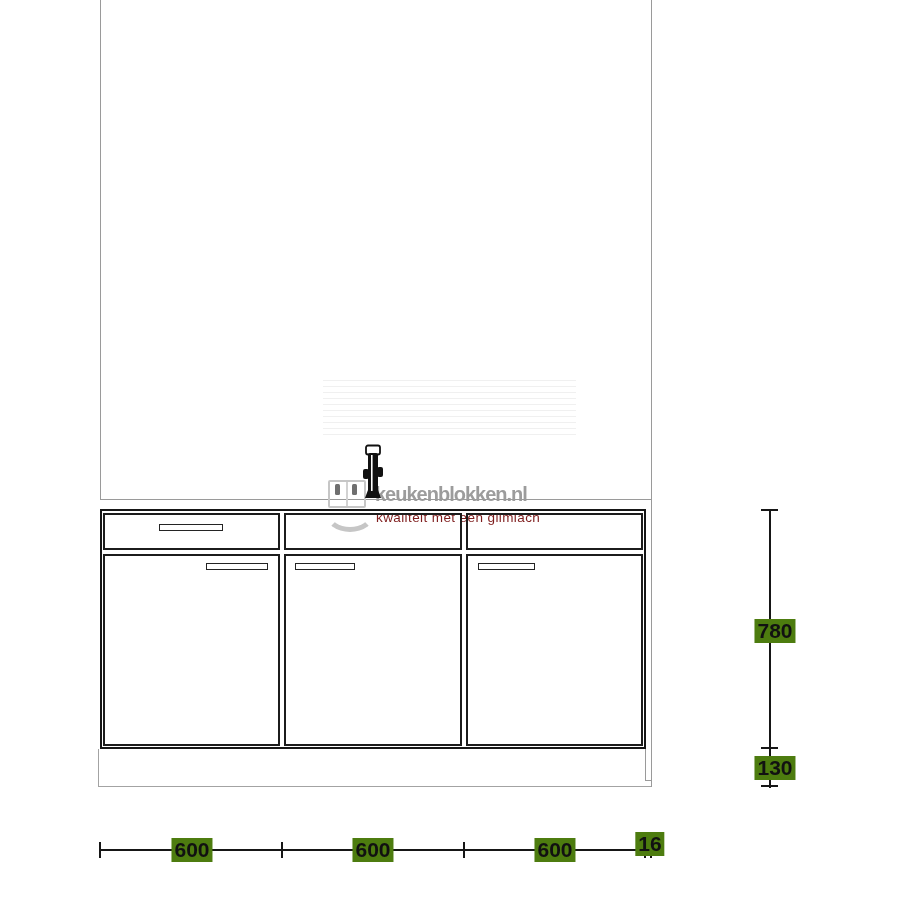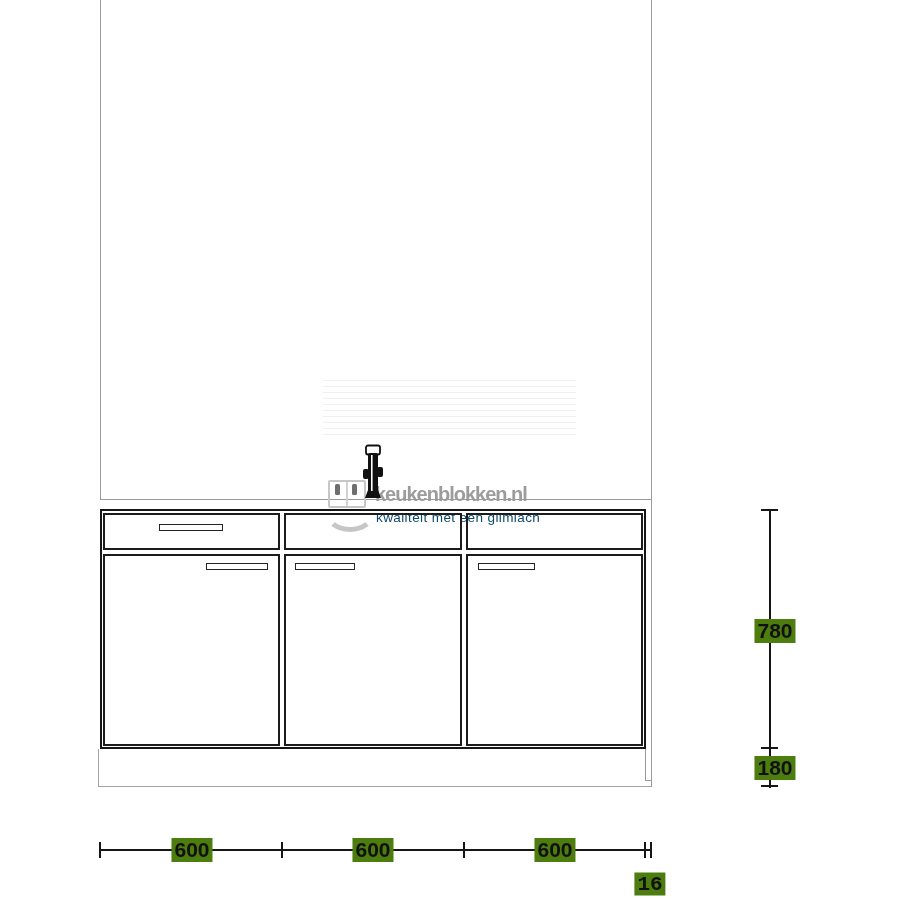--- a/index.html
+++ b/index.html
@@ -21,21 +21,21 @@
   .wm-logo-box{left:328px;top:480px;width:38px;height:28px;
     border:2.5px solid #c6c6c6;border-radius:2px;}
   .wm-logo-divider{left:346px;top:482px;width:1.5px;height:24px;background:#d2d2d2;}
   .wm-eye{width:5px;height:11px;background:#6f6f6f;border-radius:1.5px;top:484px;}
   .wm-eye.l{left:335px;} .wm-eye.r{left:352px;}
   .wm-smile{left:325px;top:494px;width:50px;height:38px;border:5px solid transparent;
     border-bottom-color:#c6c6c6;border-radius:50%;}
   .wm-brand{left:375px;top:483px;font-weight:bold;font-size:20px;letter-spacing:-1px;
     color:#9c9c9c;white-space:nowrap;}
   .wm-tagline{left:376px;top:510px;font-size:13.5px;letter-spacing:.4px;
-    color:#0c4a6e;white-space:nowrap;}
+    color:#7f1d1d;white-space:nowrap;}
 
   
   .carcass{left:100px;top:509px;width:546px;height:240px;border:2.5px solid #161616;}
   .panel{border:2px solid #1c1c1c;background:transparent;}
   .handle{border:1.5px solid #242424;background:#fff;}
   .plinth{left:98px;top:749px;width:554px;height:38px;
     border:1.5px solid #a3a3a3;border-top:none;}
   .side-line{background:#9a9a9a;}
 
   
@@ -92,26 +92,26 @@
     <rect x="12" y="12" width="10" height="42" rx="2" fill="#111"></rect>
     <path d="M9 57 L12 49 L22 49 L25 57 Z" fill="#111"></path>
     <rect x="15" y="14" width="1.6" height="36" fill="#fff"></rect>
   </svg>
 
   <div class="abs dim" style="left:769px;top:510px;width:1.5px;height:278px;"></div>
   <div class="abs dim" style="left:761px;top:509px;width:17px;height:2px;"></div>
   <div class="abs dim" style="left:761px;top:747px;width:17px;height:2px;"></div>
   <div class="abs dim" style="left:761px;top:785px;width:17px;height:2px;"></div>
   <div class="abs dim-label" style="left:775px;top:631px;">780</div>
-  <div class="abs dim-label" style="left:775px;top:768px;">180</div>
+  <div class="abs dim-label" style="left:775px;top:768px;">130</div>
 
   <div class="abs dim" style="left:100px;top:849px;width:551px;height:1.5px;"></div>
   <div class="abs dim" style="left:99px;top:842px;width:2px;height:16px;"></div>
   <div class="abs dim" style="left:281px;top:842px;width:2px;height:16px;"></div>
   <div class="abs dim" style="left:463px;top:842px;width:2px;height:16px;"></div>
   <div class="abs dim" style="left:644px;top:842px;width:2px;height:16px;"></div>
   <div class="abs dim" style="left:649.5px;top:842px;width:2px;height:16px;"></div>
   <div class="abs dim-label" style="left:192px;top:850px;">600</div>
   <div class="abs dim-label" style="left:373px;top:850px;">600</div>
   <div class="abs dim-label" style="left:555px;top:850px;">600</div>
-  <div class="abs dim-label" style="left:650px;top:884px;font-family:Liberation Mono, monospace;">16</div>
+  <div class="abs dim-label" style="left:650px;top:844px;">16</div>
 
 </div>
 
 </body></html>

